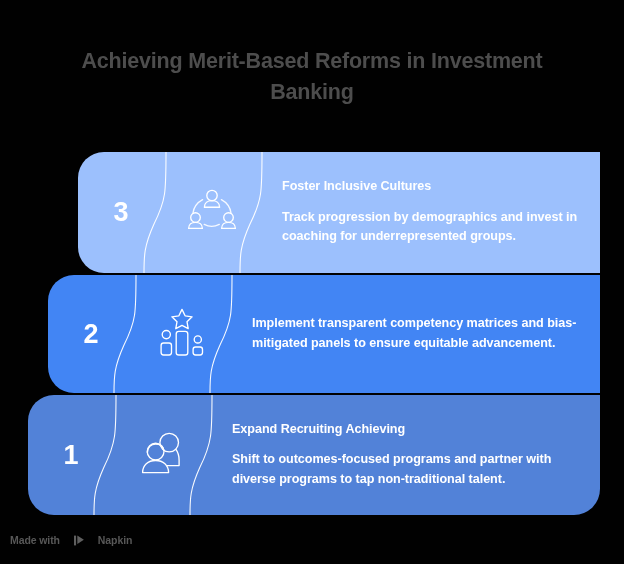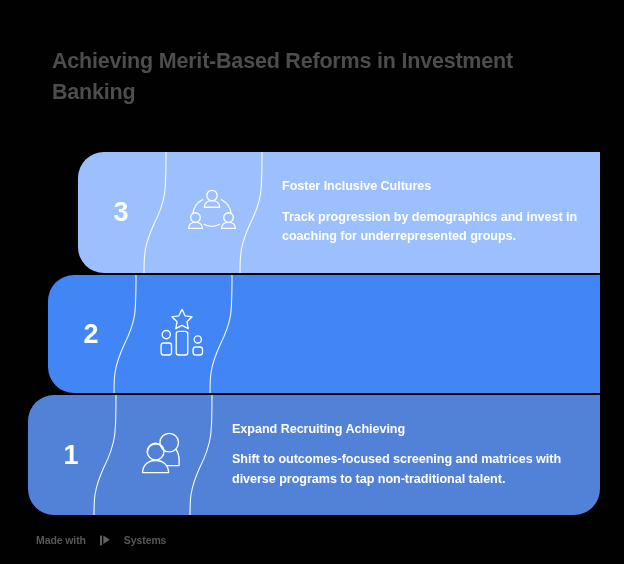--- a/index.html
+++ b/index.html
@@ -18,21 +18,21 @@
     height: 564px;
     background: #010101;
   }
 
   
   .page-title {
     position: absolute;
     left: 52px;
     top: 46px;
     width: 520px;
-    text-align: left;
+    text-align: center;
     font-size: 21.5px;
     font-weight: bold;
     line-height: 1.45;
     letter-spacing: -0.2px;
     color: #4d4d4d;
   }
 
   
   .card {
     position: absolute;
@@ -139,21 +139,21 @@
     background: #5282d8;
     border-radius: 26px 0 26px 26px;
   }
   #card-1 .num-col  { width: 86px; }
   #card-1 .icon-col { width: 96px; }
   #card-1 .text-col { padding-left: 22px; }
 
   
   .watermark {
     position: absolute;
-    left: 36px;
+    left: 10px;
     bottom: 18px;
     display: flex;
     align-items: center;
     gap: 13px;
     color: #585858;
     font-size: 10.5px;
     font-weight: bold;
     letter-spacing: -0.1px;
   }
   .watermark svg { display: block; }
@@ -220,20 +220,21 @@
           <circle cx="43.8" cy="33.4" r="3.6"></circle>
           <rect x="39.1" y="41" width="9.4" height="8" rx="2.4"></rect>
         </svg>
       </div>
 
       <svg class="divider" style="left:160px" viewBox="0 0 46 118" preserveAspectRatio="none">
         <path d="M24 0 C24 38 24 46 12 70 C2 92 2 102 2 118" fill="none" stroke="#ffffff" stroke-width="1.1" opacity="0.95"></path>
       </svg>
 
       <div class="text-col">
+        <div class="card-desc">Implement transparent competency matrices and bias-mitigated panels to ensure equitable advancement.</div>
       </div>
 
     </div>
   </div>
 
   <div class="card" id="card-1">
     <div class="card-body">
 
       <div class="num-col">1</div>
 
@@ -251,30 +252,30 @@
           <path d="M13.4 25.6c0-5.2 3.6-8.6 8.2-8.6 4.3 0 7.4 2.4 8.3 6.4"></path>
         </svg>
       </div>
 
       <svg class="divider" style="left:160px" viewBox="0 0 46 120" preserveAspectRatio="none">
         <path d="M24 0 C24 38 24 48 12 72 C2 94 2 104 2 120" fill="none" stroke="#ffffff" stroke-width="1.1" opacity="0.95"></path>
       </svg>
 
       <div class="text-col">
         <div class="card-heading">Expand Recruiting Achieving</div>
-        <div class="card-desc">Shift to outcomes-focused screening and matrices with diverse programs to tap non-traditional talent.</div>
+        <div class="card-desc">Shift to outcomes-focused programs and partner with diverse programs to tap non-traditional talent.</div>
       </div>
 
     </div>
   </div>
 
   <div class="watermark">
     <span>Made with</span>
     <span>
       <svg width="12" height="11" viewBox="0 0 12 11" fill="#5f5f5f">
         <path d="M1 0.6h2.1v9.8H1z"></path>
         <path d="M4.3 0.6l6.6 4.1-6.6 4.2z"></path>
       </svg>
     </span>
-    <span>Systems</span>
+    <span>Napkin</span>
   </div>
 
 </div>
 
 </body></html>

